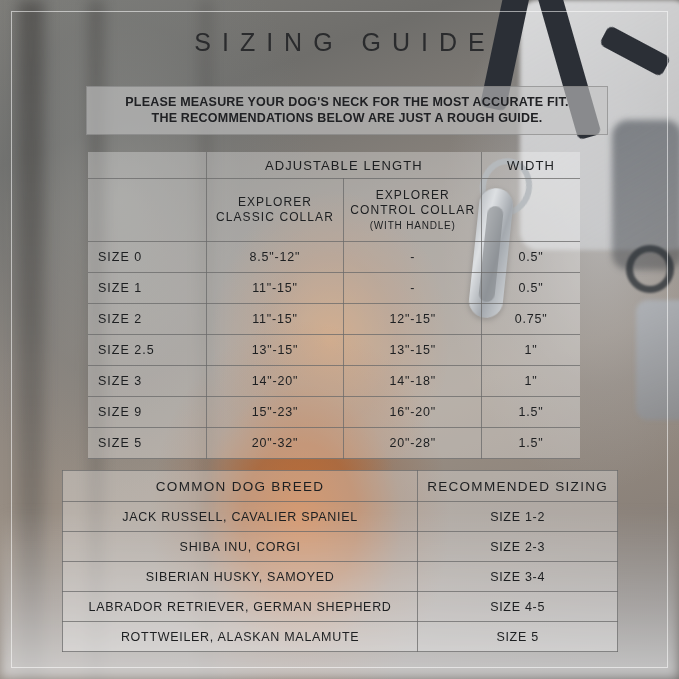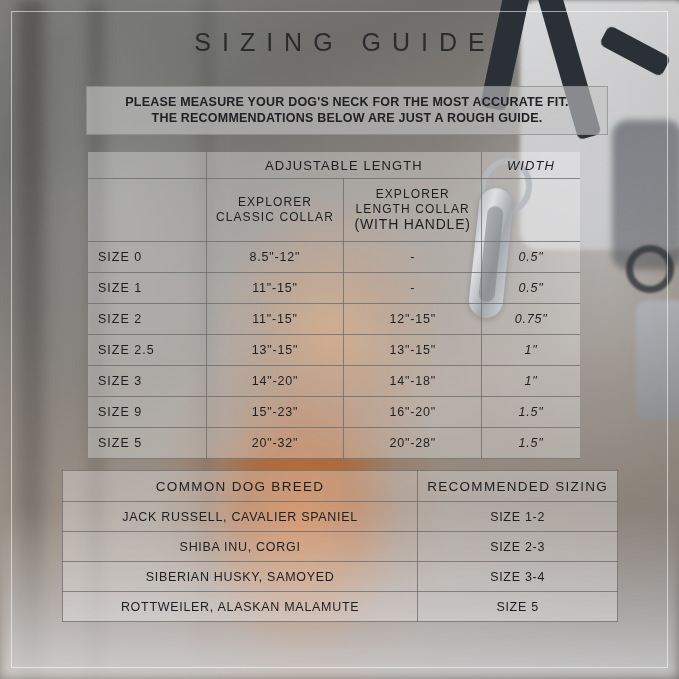--- a/index.html
+++ b/index.html
@@ -185,38 +185,38 @@
     font-size: 13px;
     letter-spacing: 1.1px;
   }
   .size-table .hdr-sub {
     height: 62px;
     font-size: 12px;
     letter-spacing: 1.1px;
     line-height: 15px;
   }
   .size-table .hdr-sub small {
-    font-size: 14px;
+    font-size: 10px;
     letter-spacing: 0.8px;
   }
   .size-table .row-cell {
     height: 30px;
     letter-spacing: 0.8px;
   }
   .size-table .row-label {
     text-align: left;
     padding-left: 10px;
     letter-spacing: 1px;
   }
   .no-border-top-left {
     border-top: none !important;
     border-left: none !important;
   }
   .nb-left { border-left: none !important; margin-left: 17px; }
-  .nb-right { border-right: none !important; font-style: italic; }
+  .nb-right { border-right: none !important; }
   .nb-top { border-top: none !important; }
 
   .breed-table-wrap {
     position: absolute;
     left: 62px; top: 470px;
     width: 556px;
     background: rgba(255,255,255,0.30);
   }
   .breed-table td {
     border: 1px solid rgba(105,105,105,0.75);
@@ -281,21 +281,21 @@
           <td class="hdr-top nb-top nb-right">WIDTH</td>
         </tr>
         <tr>
           <td class="hdr-sub nb-left"></td>
           <td class="hdr-sub">
             <div>EXPLORER</div>
             <div>CLASSIC COLLAR</div>
           </td>
           <td class="hdr-sub">
             <div>EXPLORER</div>
-            <div>LENGTH COLLAR</div>
+            <div>CONTROL COLLAR</div>
             <small>(WITH HANDLE)</small>
           </td>
           <td class="hdr-sub nb-right"></td>
         </tr>
 
         <tr>
           <td class="row-cell row-label nb-left">SIZE 0</td>
           <td class="row-cell">8.5"-12"</td>
           <td class="row-cell">-</td>
           <td class="row-cell nb-right">0.5"</td>
@@ -353,20 +353,24 @@
         </tr>
         <tr>
           <td>SHIBA INU, CORGI</td>
           <td>SIZE 2-3</td>
         </tr>
         <tr>
           <td>SIBERIAN HUSKY, SAMOYED</td>
           <td>SIZE 3-4</td>
         </tr>
         <tr>
+          <td>LABRADOR RETRIEVER, GERMAN SHEPHERD</td>
+          <td>SIZE 4-5</td>
+        </tr>
+        <tr>
           <td>ROTTWEILER, ALASKAN MALAMUTE</td>
           <td>SIZE 5</td>
         </tr>
       </tbody>
     </table>
   </div>
 
 </div>
 
 </body></html>

